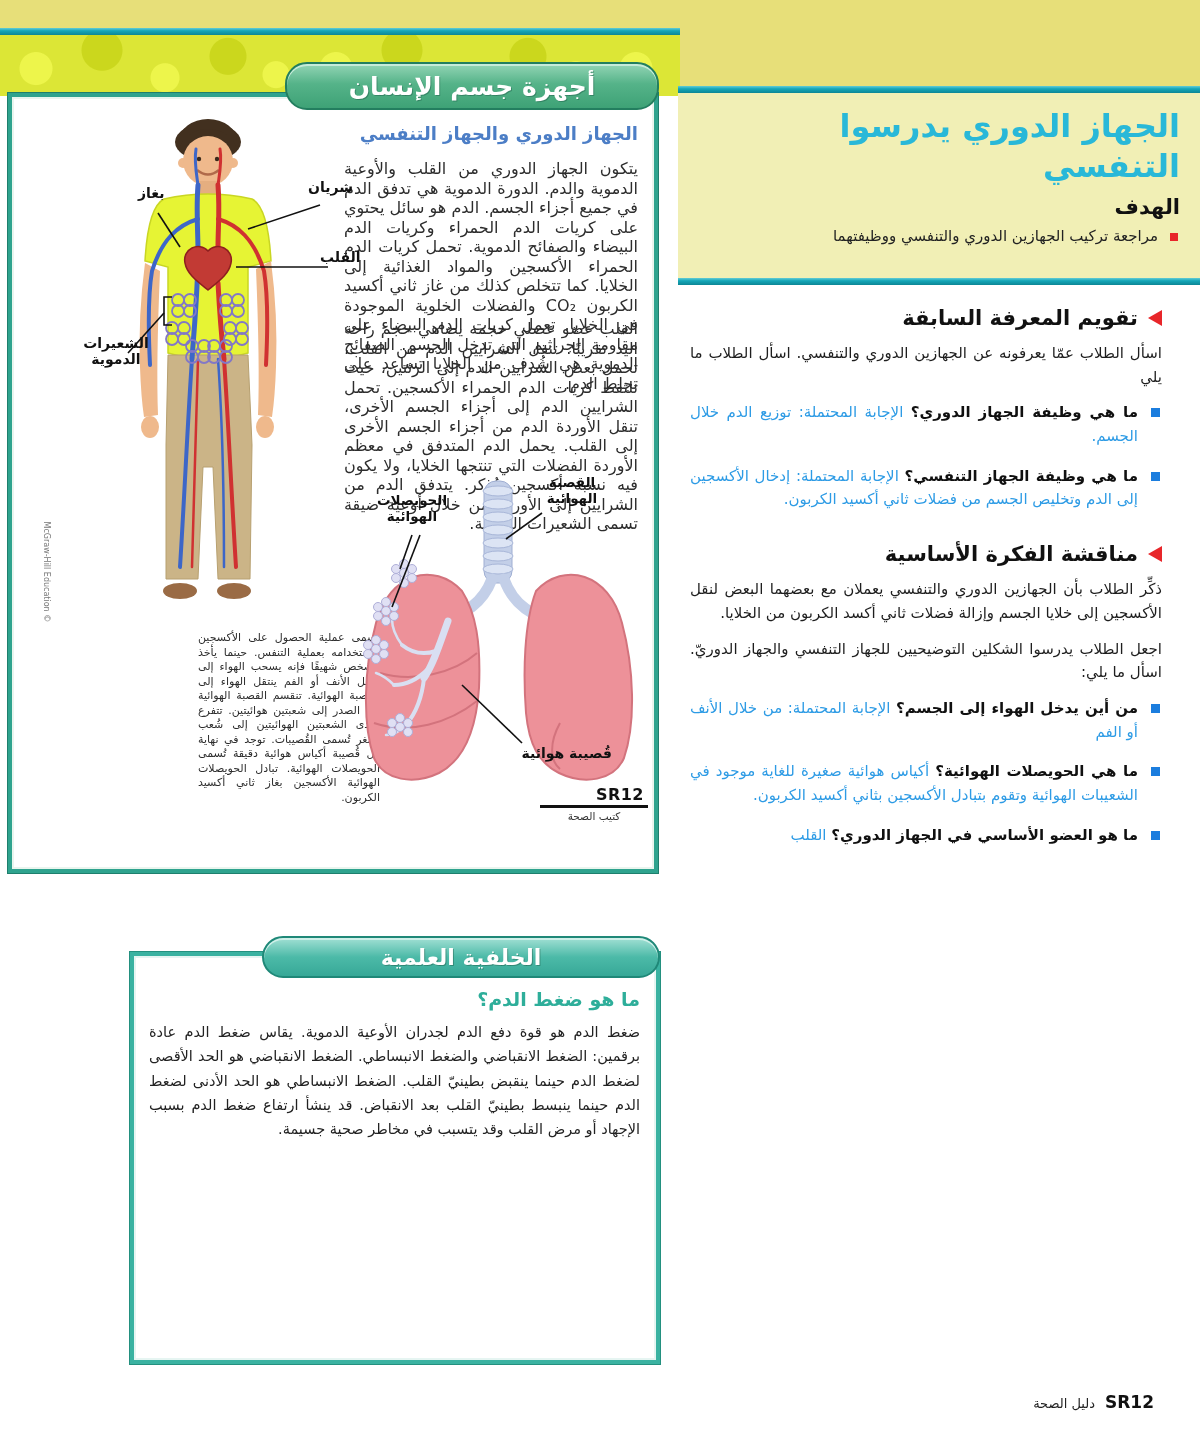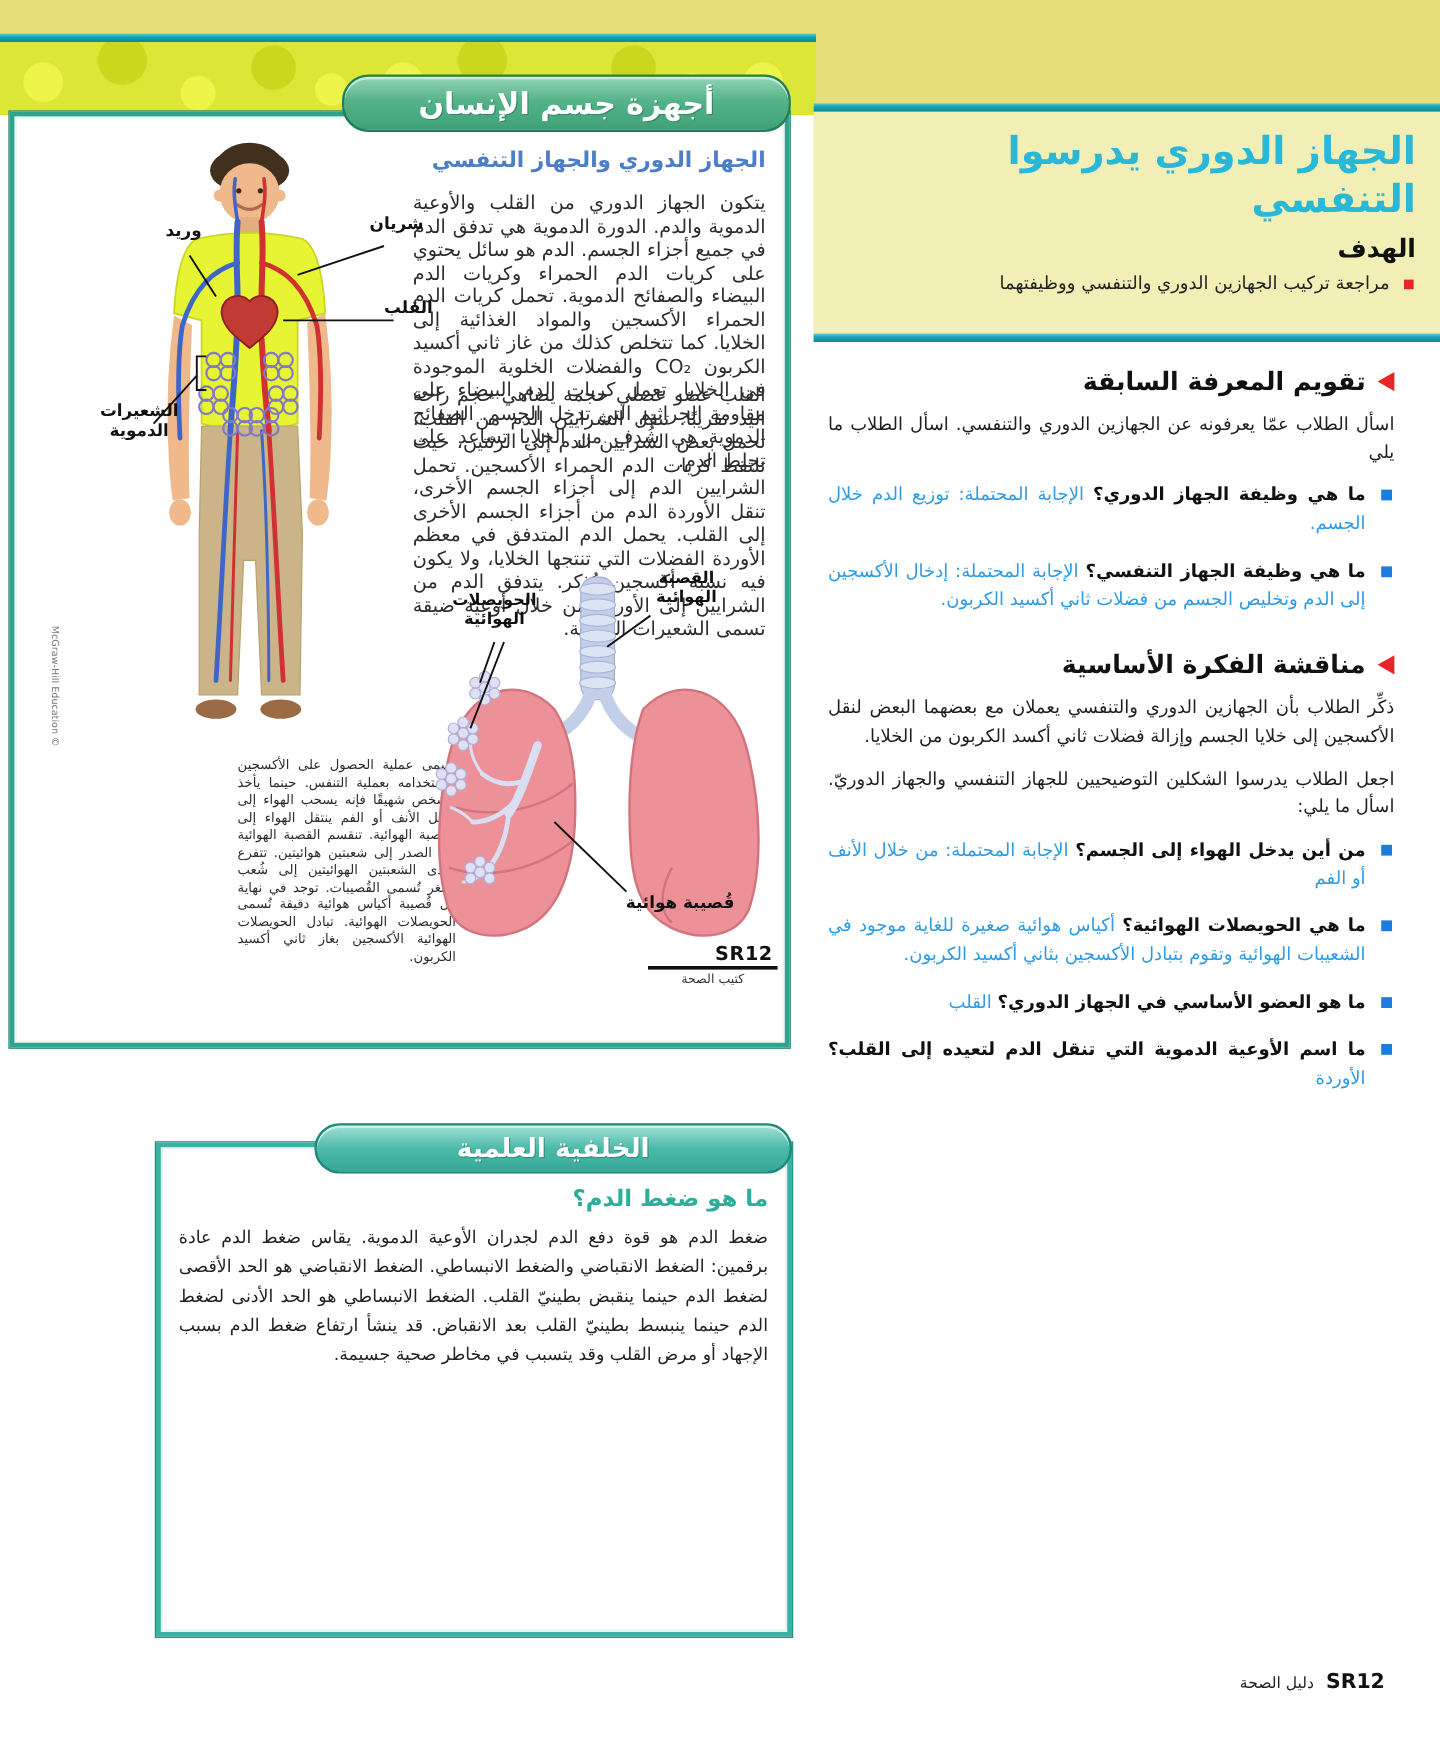--- a/index.html
+++ b/index.html
@@ -184,21 +184,21 @@
             </g>
         </g>
         <g stroke="#111" stroke-width="1.6" fill="none">
           <line x1="86" y1="98" x2="108" y2="132"></line>
           <line x1="248" y1="90" x2="176" y2="114"></line>
           <line x1="256" y1="152" x2="164" y2="152"></line>
           <line x1="56" y1="238" x2="92" y2="198"></line>
           <path d="M100,182 h-8 v28 h8"></path>
         </g>
       </svg>
-      <div class="fig-label lab-vein">وريد</div>
+      <div class="fig-label lab-vein">بغاز</div>
       <div class="fig-label lab-artery">شريان</div>
       <div class="fig-label lab-heart">القلب</div>
       <div class="fig-label wrap lab-cap">الشعيرات الدموية</div>
     </div>
 
     <div class="abs lb-caption">تُسمى عملية الحصول على الأكسجين واستخدامه بعملية التنفس. حينما يأخذ الشخص شهيقًا فإنه يسحب الهواء إلى داخل الأنف أو الفم ينتقل الهواء إلى القصبة الهوائية. تنقسم القصبة الهوائية في الصدر إلى شعبتين هوائيتين. تتفرع إحدى الشعبتين الهوائيتين إلى شُعب أصغر تُسمى القُصيبات. توجد في نهاية كل قُصيبة أكياس هوائية دقيقة تُسمى الحويصلات الهوائية. تبادل الحويصلات الهوائية الأكسجين بغاز ثاني أكسيد الكربون.</div>
 
     <div class="abs fig fig-lungs">
       <svg width="312" height="332" viewBox="0 0 312 332">
         <rect x="142" y="8" width="28" height="102" rx="12" fill="#C3CFE8" stroke="#9FAED2"></rect>
@@ -346,25 +346,20 @@
       <div class="blt">
         <span class="sq sq-blue"></span>
         <span class="q">ما هي الحويصلات الهوائية؟</span>
         <span class="a">أكياس هوائية صغيرة للغاية موجود في الشعيبات الهوائية وتقوم بتبادل الأكسجين بثاني أكسيد الكربون.</span>
       </div>
       <div class="blt">
         <span class="sq sq-blue"></span>
         <span class="q">ما هو العضو الأساسي في الجهاز الدوري؟</span>
         <span class="a">القلب</span>
       </div>
-      <div class="blt">
-        <span class="sq sq-blue"></span>
-        <span class="q">ما اسم الأوعية الدموية التي تنقل الدم لتعيده إلى القلب؟</span>
-        <span class="a">الأوردة</span>
-      </div>
     </div>
   </div>
 
   <div class="abs page-footer">
     <span class="pf-label">دليل الصحة</span>
     <span class="pf-num">SR12</span>
   </div>
 
 </div>
 

